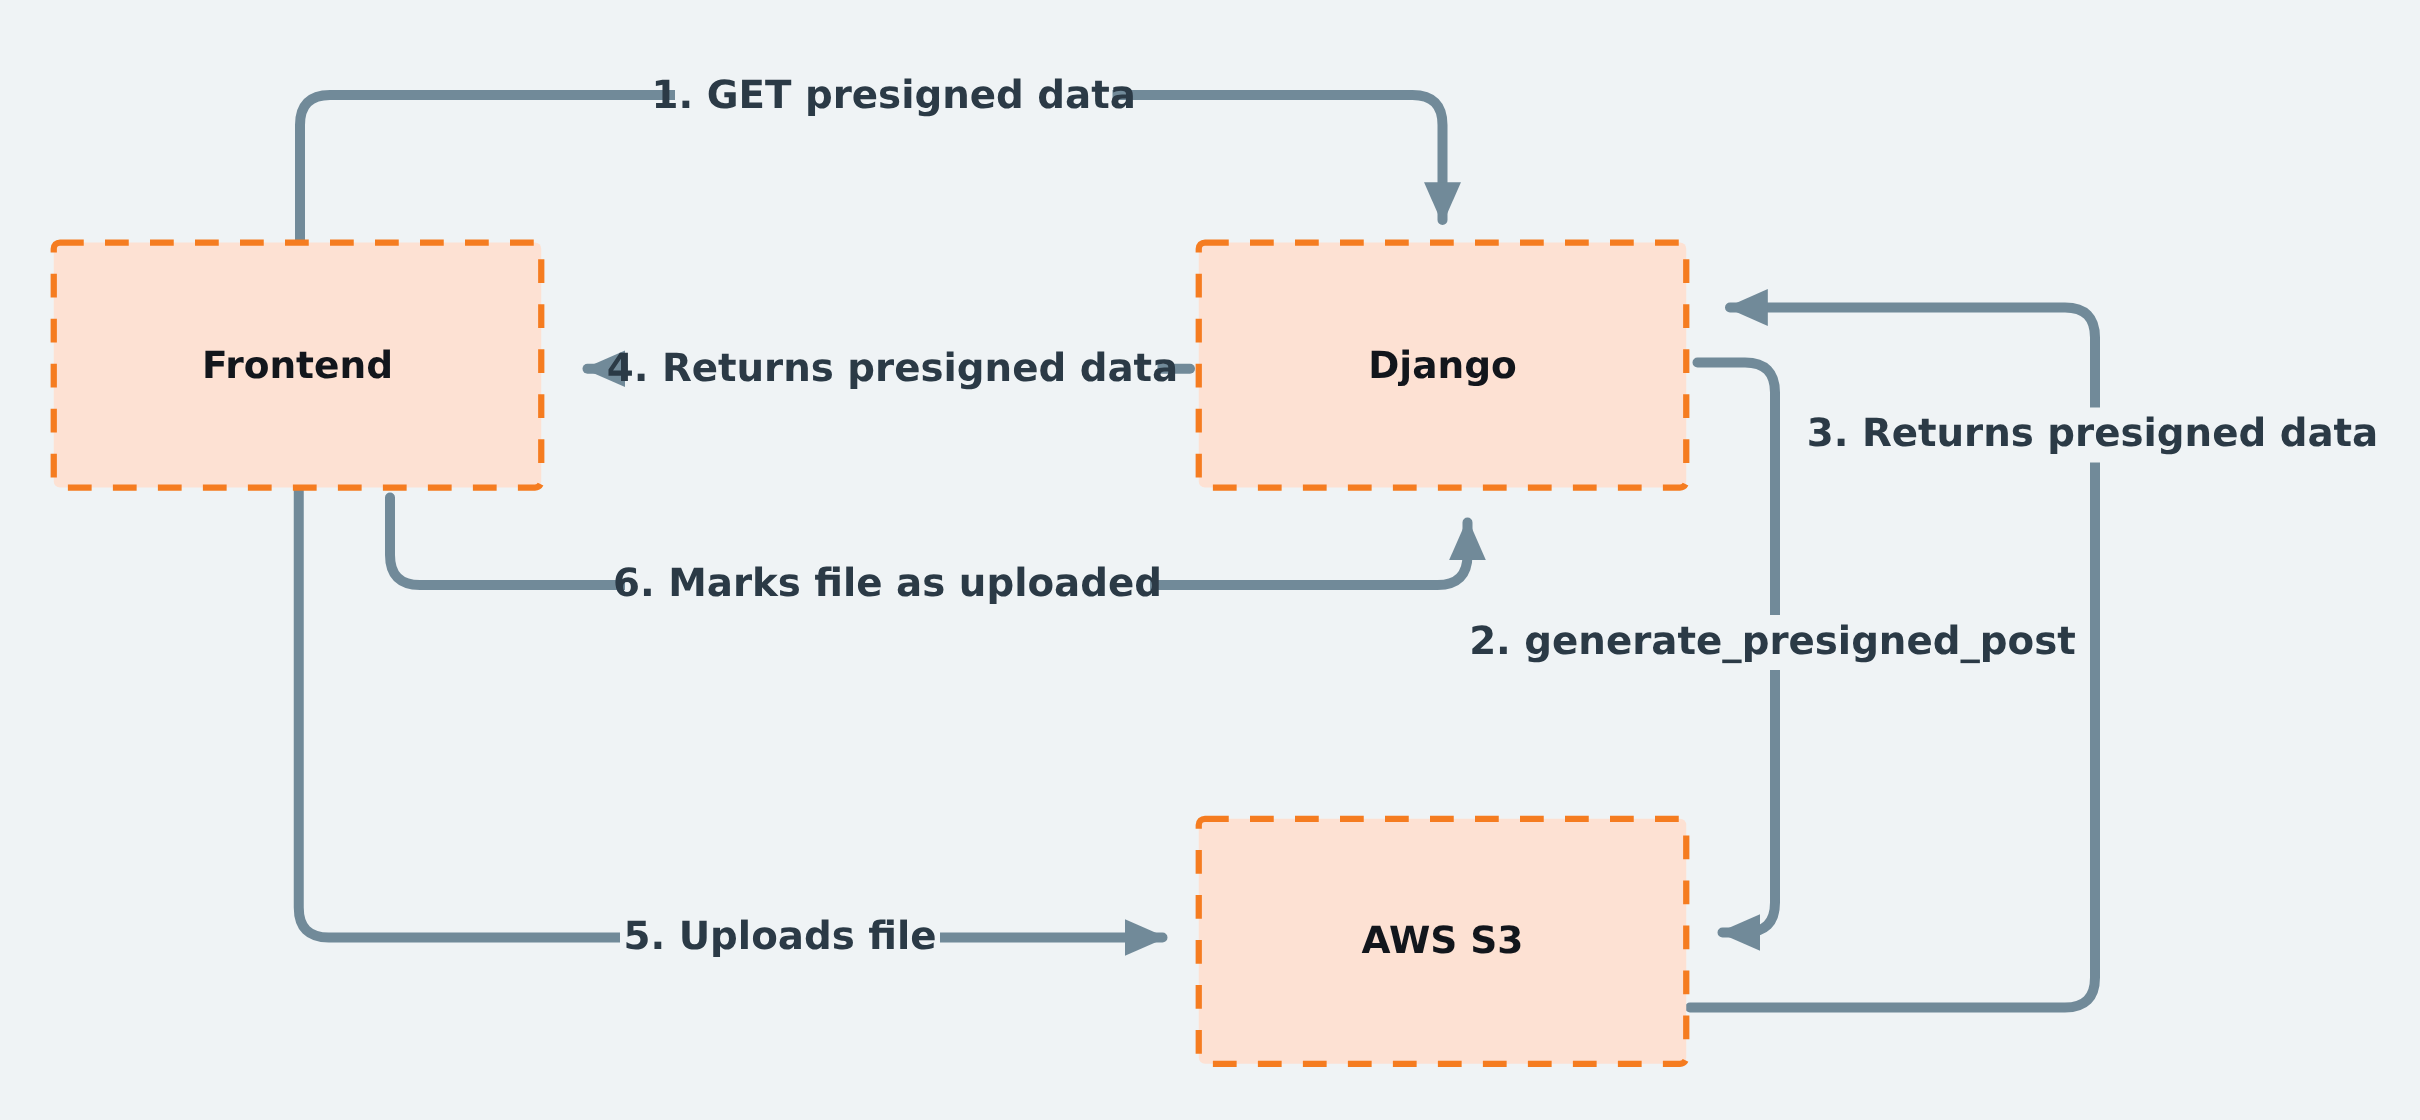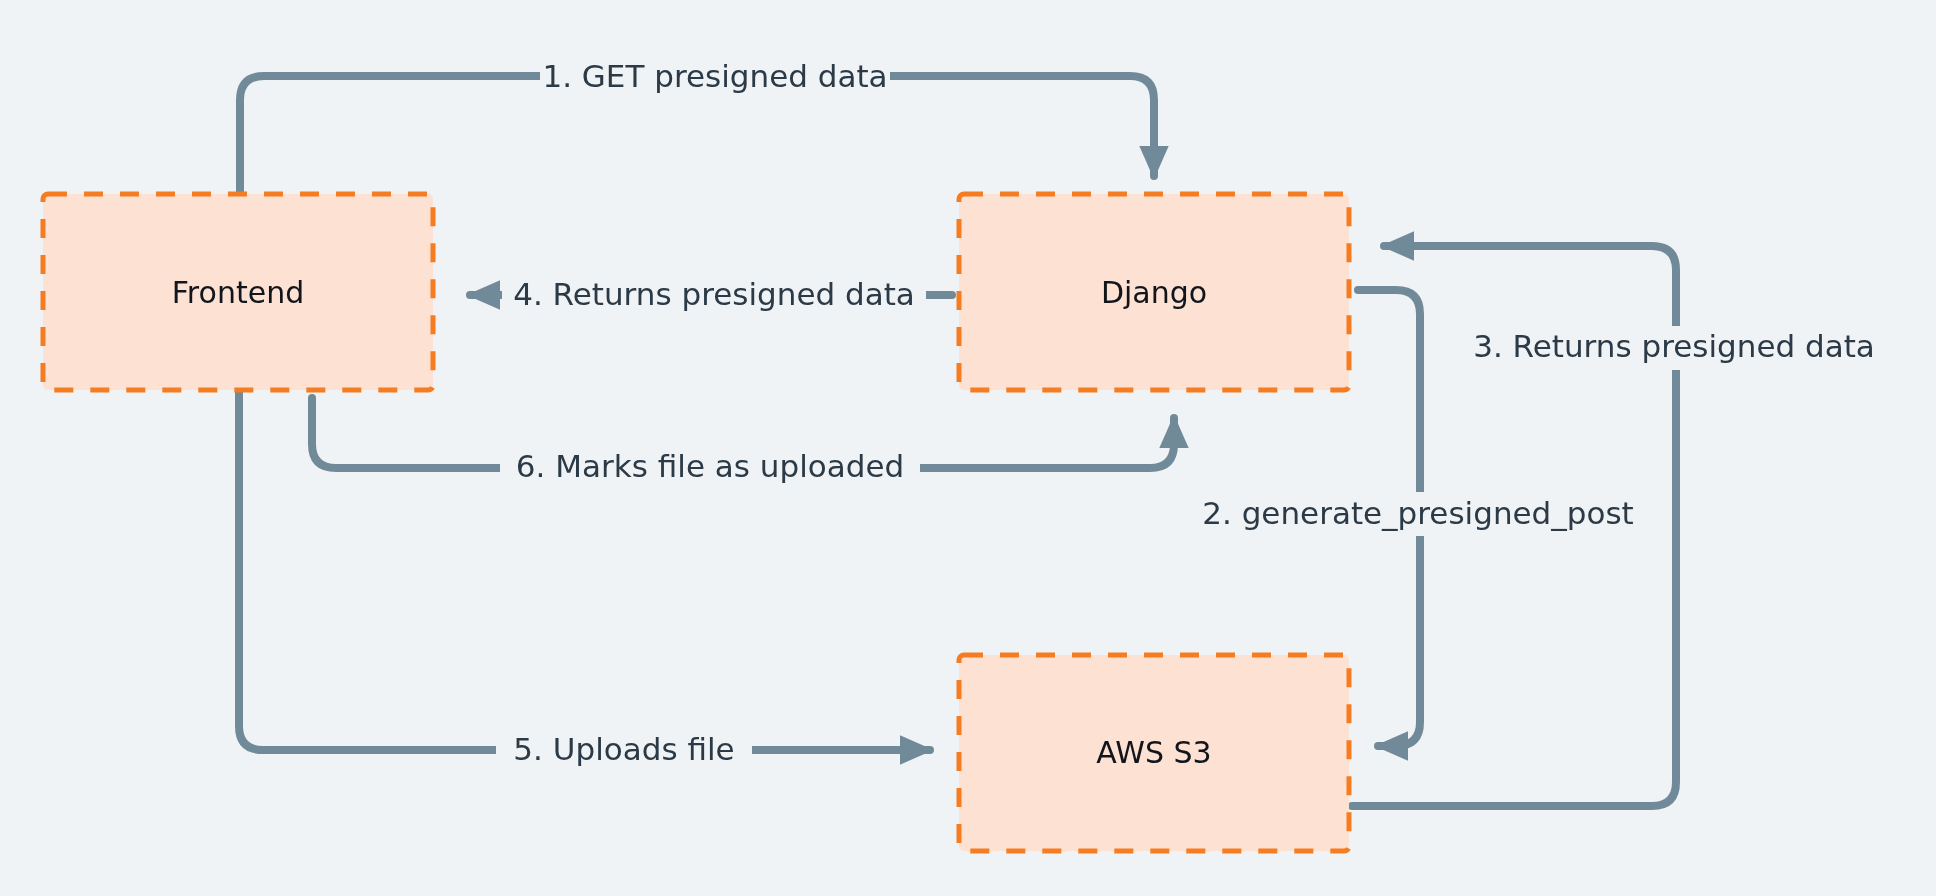--- a/index.html
+++ b/index.html
@@ -11,20 +11,21 @@
     width: 1936px;
     height: 896px;
     overflow: hidden;
     font-family: "DejaVu Sans", sans-serif;
   }
   #diagram-root {
     position: relative;
     width: 1936px;
     height: 748px;
     background: #eff3f5;
+    font-weight: bold;
   }
   svg#flow-svg {
     position: absolute;
     top: 0;
     left: 0;
     width: 1936px;
     height: 896px;
     display: block;
   }
   .node-rect {

